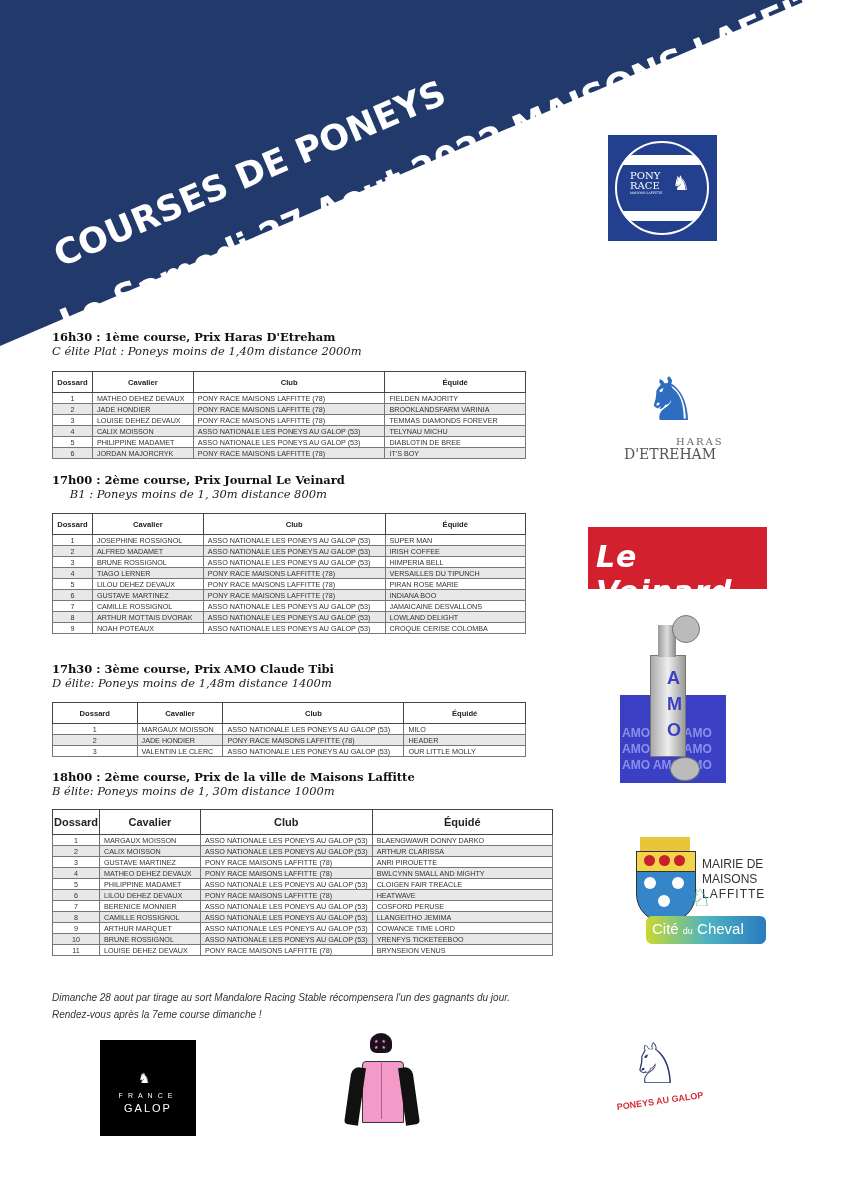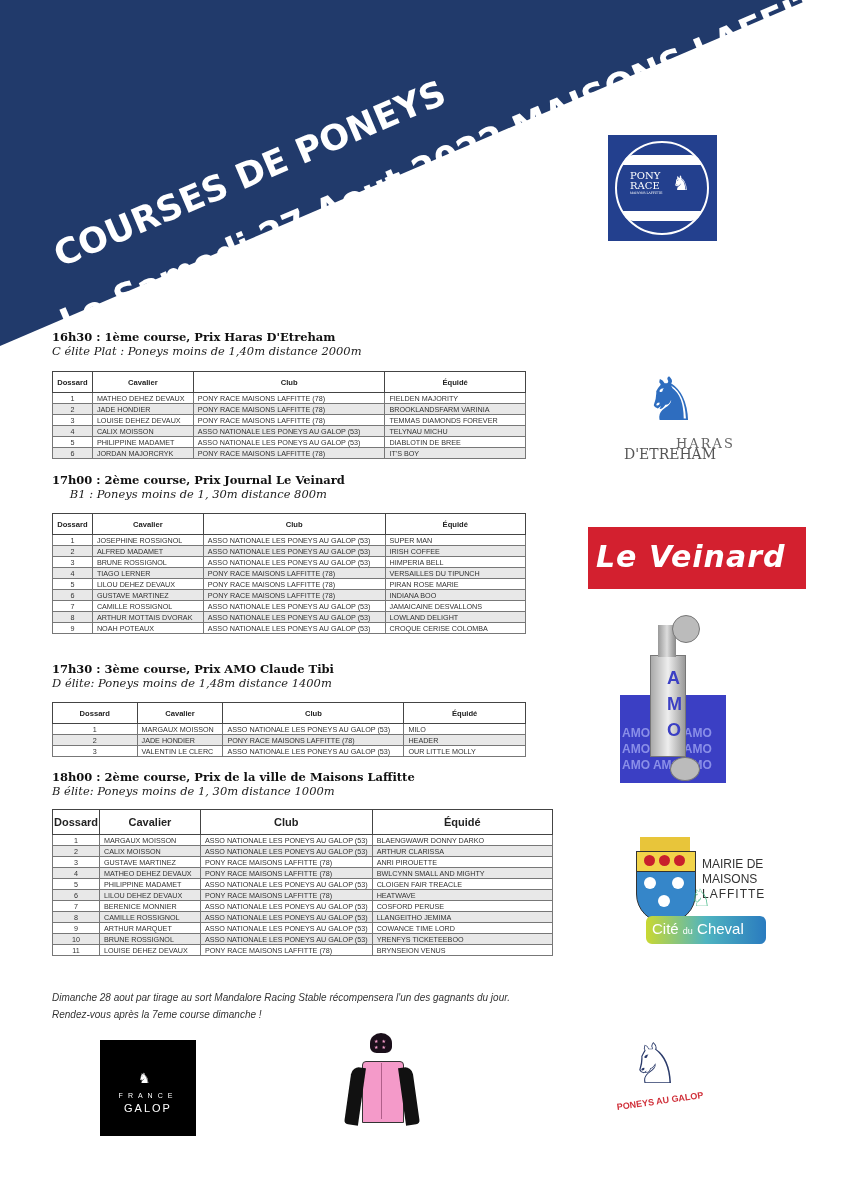--- a/index.html
+++ b/index.html
@@ -311,25 +311,25 @@
   <div style="position:absolute; left:22px; top:36px; color:#fff; font-family:'DejaVu Serif',serif; font-size:10px; line-height:10px;">
     <div>PONY</div>
     <div>RACE</div>
     <div style="font-size:3px; line-height:4px;">MAISONS LAFFITTE</div>
   </div>
   <div style="position:absolute; left:64px; top:36px; color:#fff; font-size:20px;">♞</div>
 </div>
 
 <div class="logo" style="left:618px; top:372px; width:120px; height:96px;">
   <div style="position:absolute; left:26px; top:-4px; color:#2e6dbf; font-size:60px; line-height:64px;">♞</div>
-  <div style="position:absolute; left:58px; top:64px; font-family:'DejaVu Serif',serif; font-size:13px; letter-spacing:2px; color:#666;">HARAS</div>
+  <div style="position:absolute; left:58px; top:64px; font-family:'DejaVu Serif',serif; font-size:10px; letter-spacing:2px; color:#666;">HARAS</div>
   <div style="position:absolute; left:6px; top:74px; font-family:'DejaVu Serif',serif; font-size:14px; color:#555;">D'ETREHAM</div>
 </div>
 
-<div class="logo" style="left:588px; top:527px; width:218px; height:62px; background:#d3202f;">
+<div class="logo" style="left:588px; top:527px; width:171px; height:62px; background:#d3202f;padding-left:8px;">
   <div style="position:absolute; left:8px; top:12px; color:#fff; font-style:italic; font-weight:bold; font-size:30px; font-family:'DejaVu Sans',sans-serif; letter-spacing:1px;">Le Veinard</div>
 </div>
 
 <div class="logo" style="left:620px; top:615px; width:106px; height:168px;">
   <div style="position:absolute; left:0; top:80px; width:106px; height:88px; background:#3b3fc4;"></div>
   <div style="position:absolute; left:2px; top:110px; width:104px; overflow:hidden; color:#8a8fe8; font-weight:bold; font-size:12px; line-height:16px; white-space:nowrap;">AMO AMO AMO<br>AMO AMO AMO<br>AMO AMO AMO</div>
   <div style="position:absolute; left:30px; top:40px; width:34px; height:100px; background:linear-gradient(90deg,#aaa,#eee,#999); border:1px solid #777;"></div>
   <div style="position:absolute; left:38px; top:10px; width:18px; height:32px; background:linear-gradient(90deg,#999,#ddd,#888);"></div>
   <div style="position:absolute; left:52px; top:0; width:26px; height:26px; border-radius:50%; background:#bbb; border:1px solid #777;"></div>
   <div style="position:absolute; left:50px; top:142px; width:28px; height:22px; border-radius:50%; background:#bbb; border:1px solid #777;"></div>

